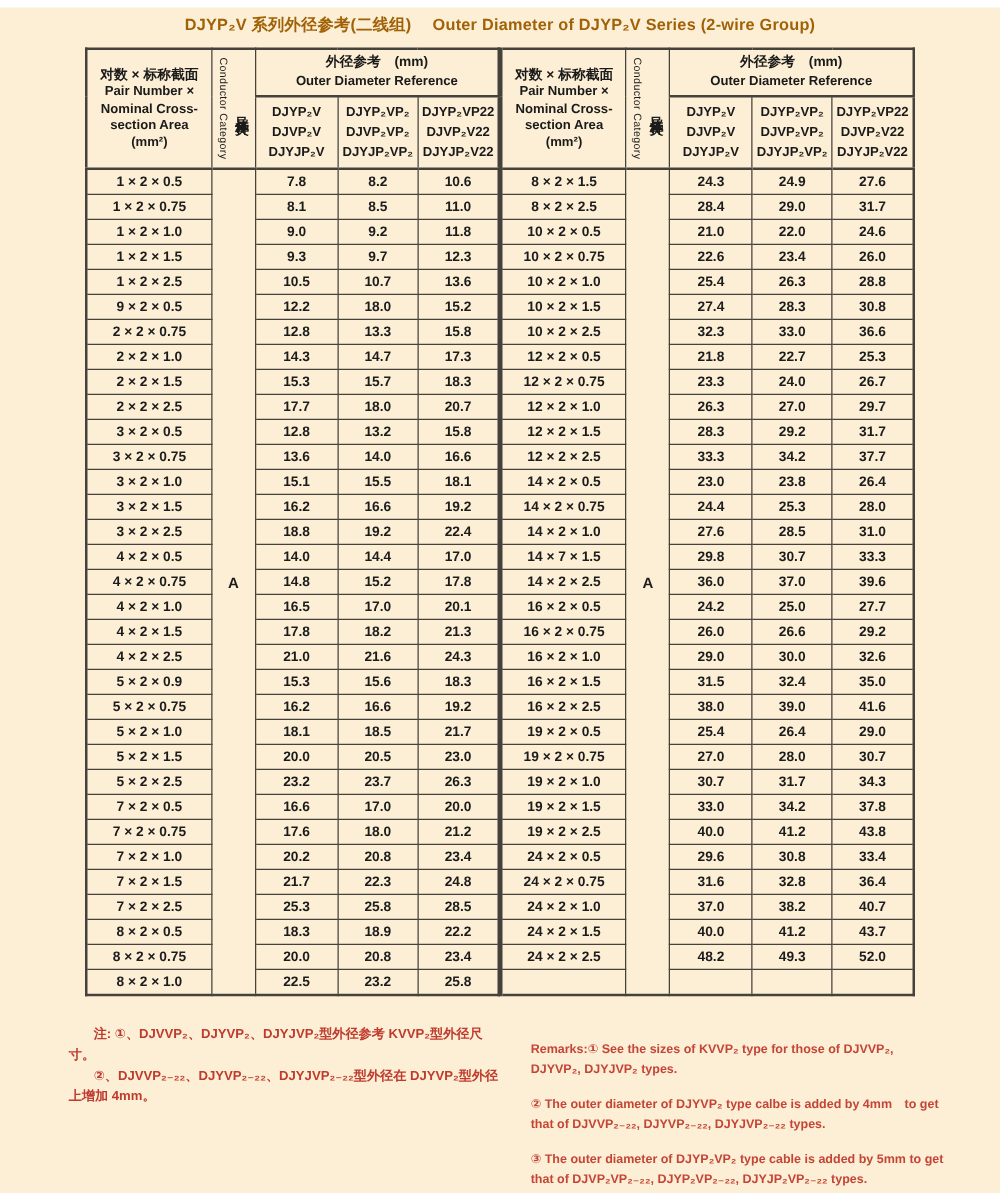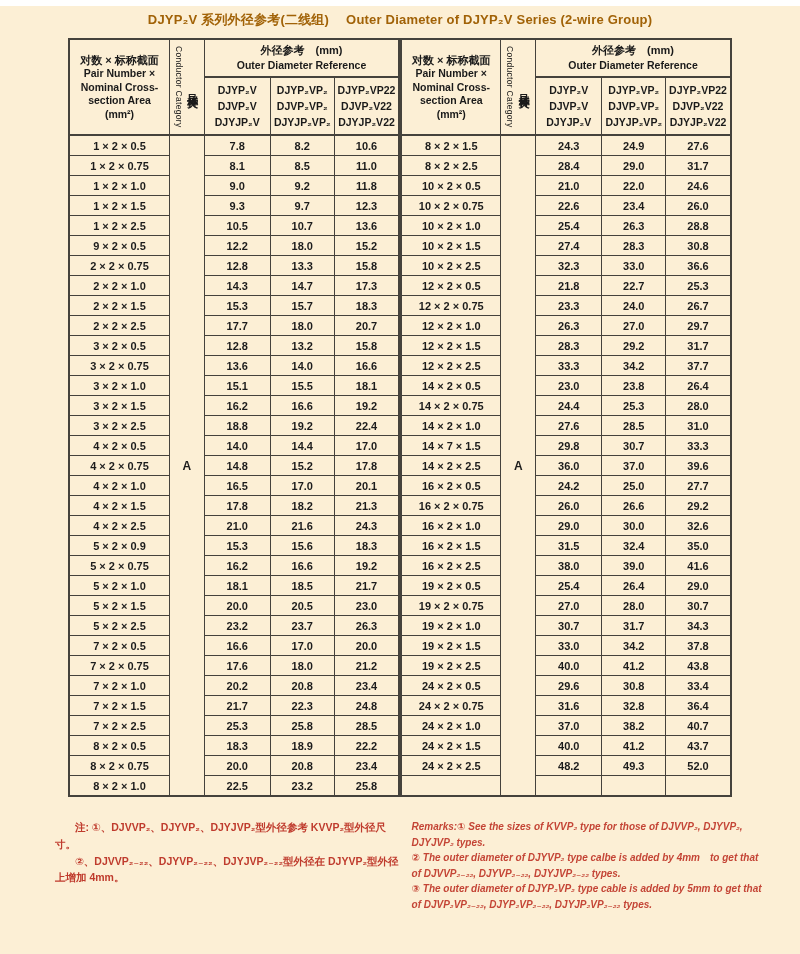--- a/index.html
+++ b/index.html
@@ -95,21 +95,21 @@
     font-weight:bold;
   }
   .notes-zh p { margin:0; text-indent:1.9em; }
   .remarks-en {
     width:360px;
     color:#c44536;
     font-size:10px;
     line-height:1.55;
     font-weight:bold;
   }
-  .remarks-en p { margin:0;font-style:italic; }
+  .remarks-en p { margin:13px; }
 </style>
 </head>
 <body>
 
 <div class="top-strip"></div>
 
 <div class="page-title">DJYP₂V 系列外径参考(二线组)　 Outer Diameter of DJYP₂V  Series (2-wire Group)</div>
 
 <div class="tables-wrap">
 

